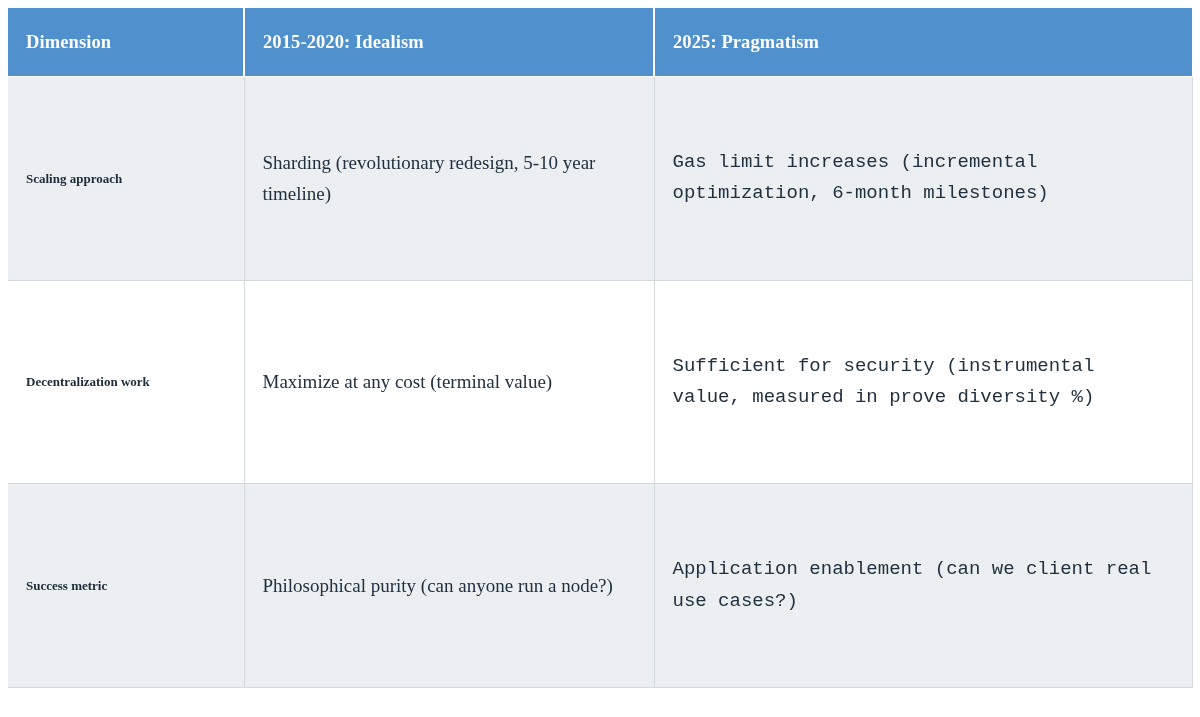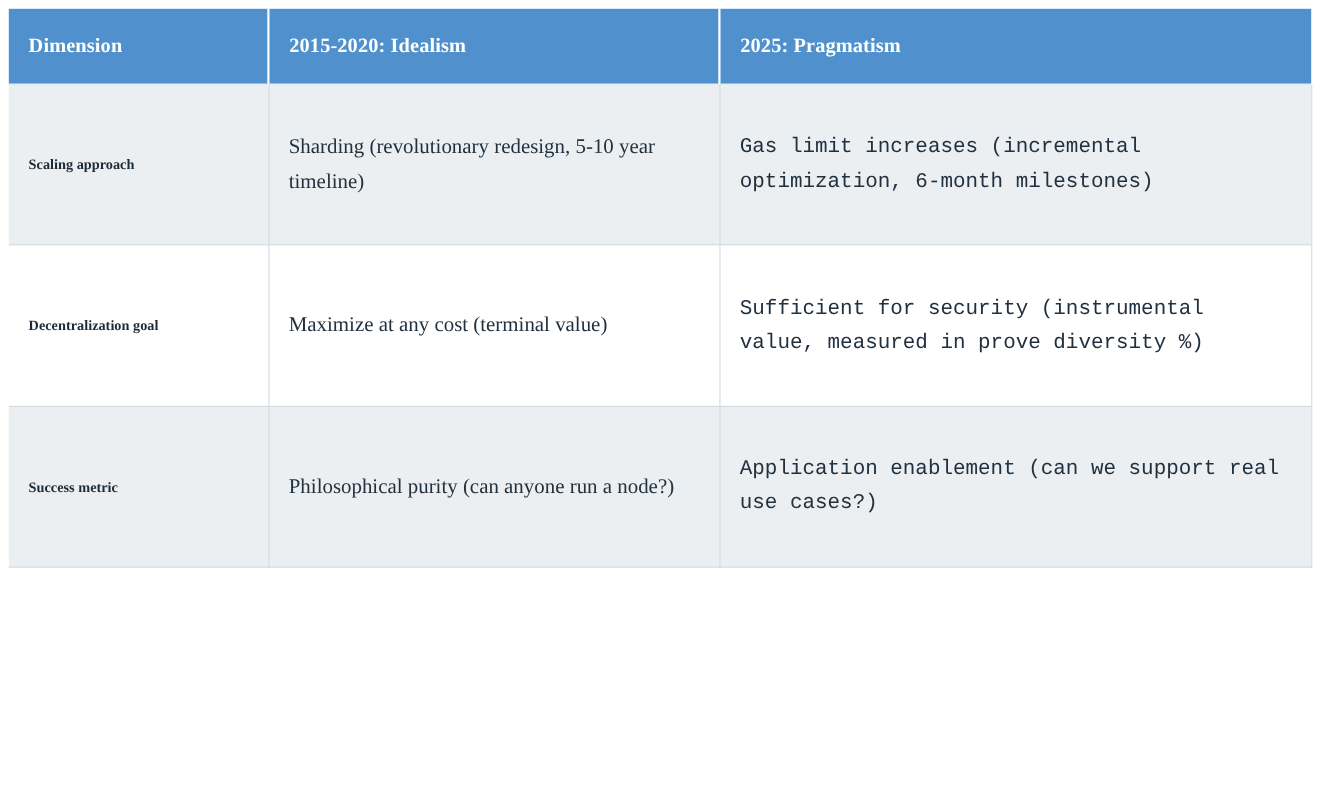--- a/index.html
+++ b/index.html
@@ -18,21 +18,21 @@
     position: absolute;
     left: 8px;
     top: 8px;
     width: 1184px;
     height: 704px;
     box-sizing: border-box;
   }
 
   table.comparison-table {
     width: 1184px;
-    height: 508px;
+    height: 680px;
     border-collapse: collapse;
     table-layout: fixed;
     background: #ffffff;
   }
 
   table.comparison-table col.col-dimension { width: 236px; }
   table.comparison-table col.col-period-a  { width: 410px; }
   table.comparison-table col.col-period-b  { width: 538px; }
 
   thead th {
@@ -94,24 +94,24 @@
         <th>2025: Pragmatism</th>
       </tr>
     </thead>
     <tbody>
       <tr class="row-shaded">
         <td class="cell-dimension">Scaling approach</td>
         <td class="cell-idealism">Sharding (revolutionary redesign, 5-10 year timeline)</td>
         <td class="cell-pragmatism">Gas limit increases (incremental optimization, 6-month milestones)</td>
       </tr>
       <tr class="row-plain">
-        <td class="cell-dimension">Decentralization goal</td>
+        <td class="cell-dimension">Decentralization work</td>
         <td class="cell-idealism">Maximize at any cost (terminal value)</td>
         <td class="cell-pragmatism">Sufficient for security (instrumental value, measured in prove diversity %)</td>
       </tr>
       <tr class="row-shaded">
         <td class="cell-dimension">Success metric</td>
         <td class="cell-idealism">Philosophical purity (can anyone run a node?)</td>
-        <td class="cell-pragmatism">Application enablement (can we support real use cases?)</td>
+        <td class="cell-pragmatism">Application enablement (can we client real use cases?)</td>
       </tr>
     </tbody>
   </table>
 </div>
 
 </body></html>

